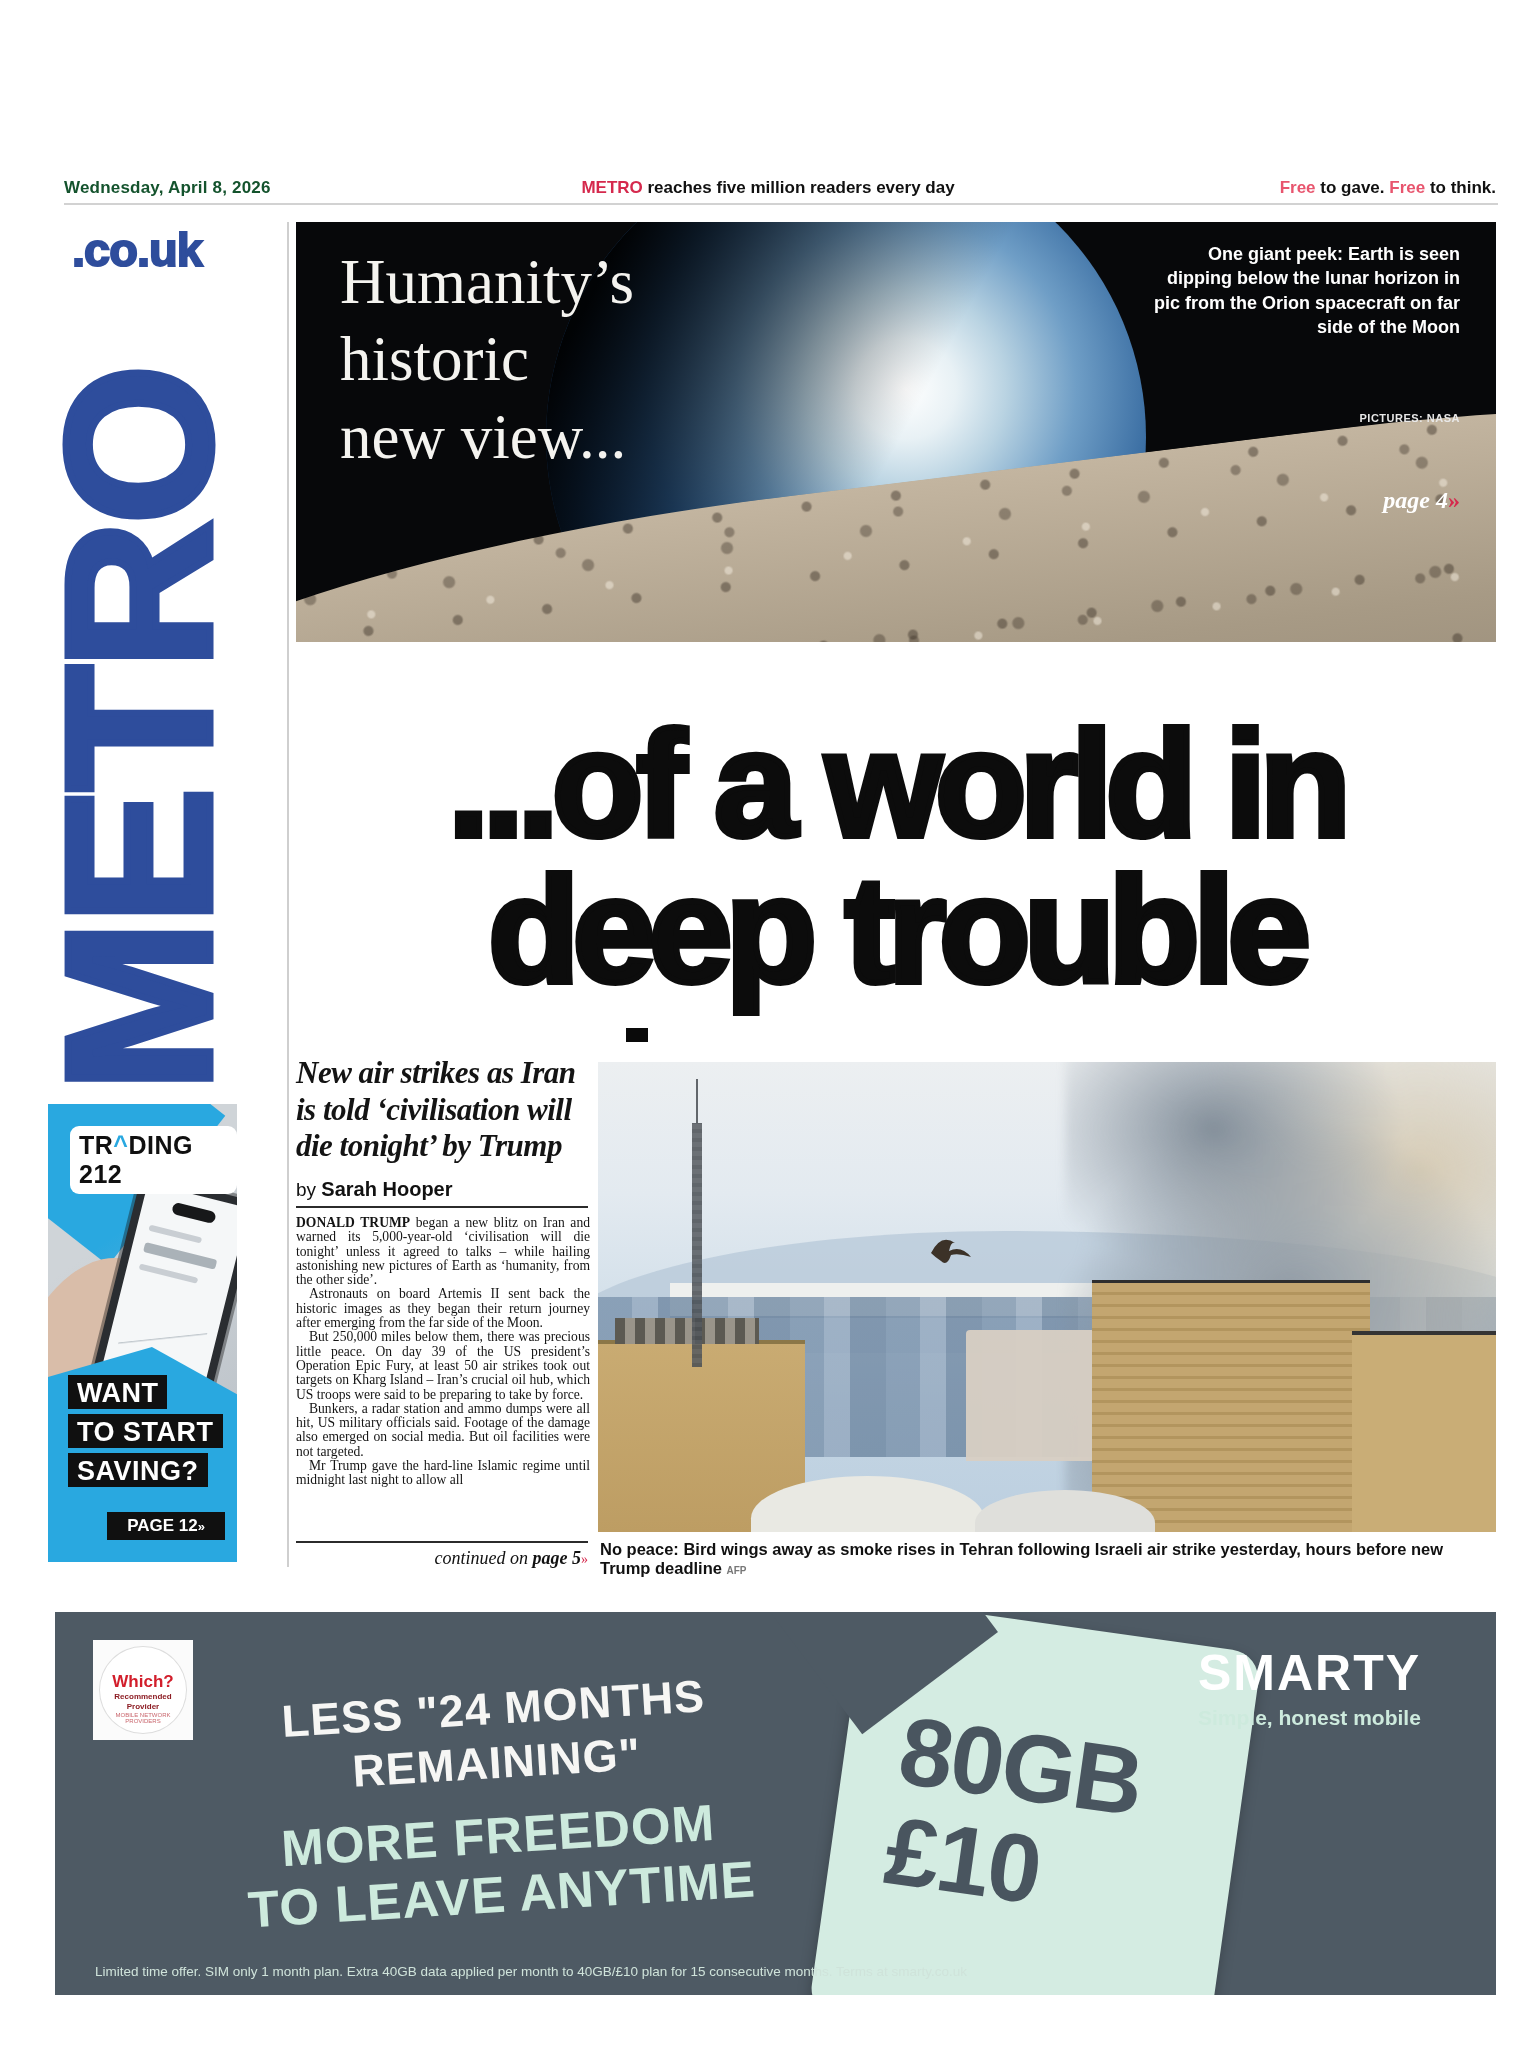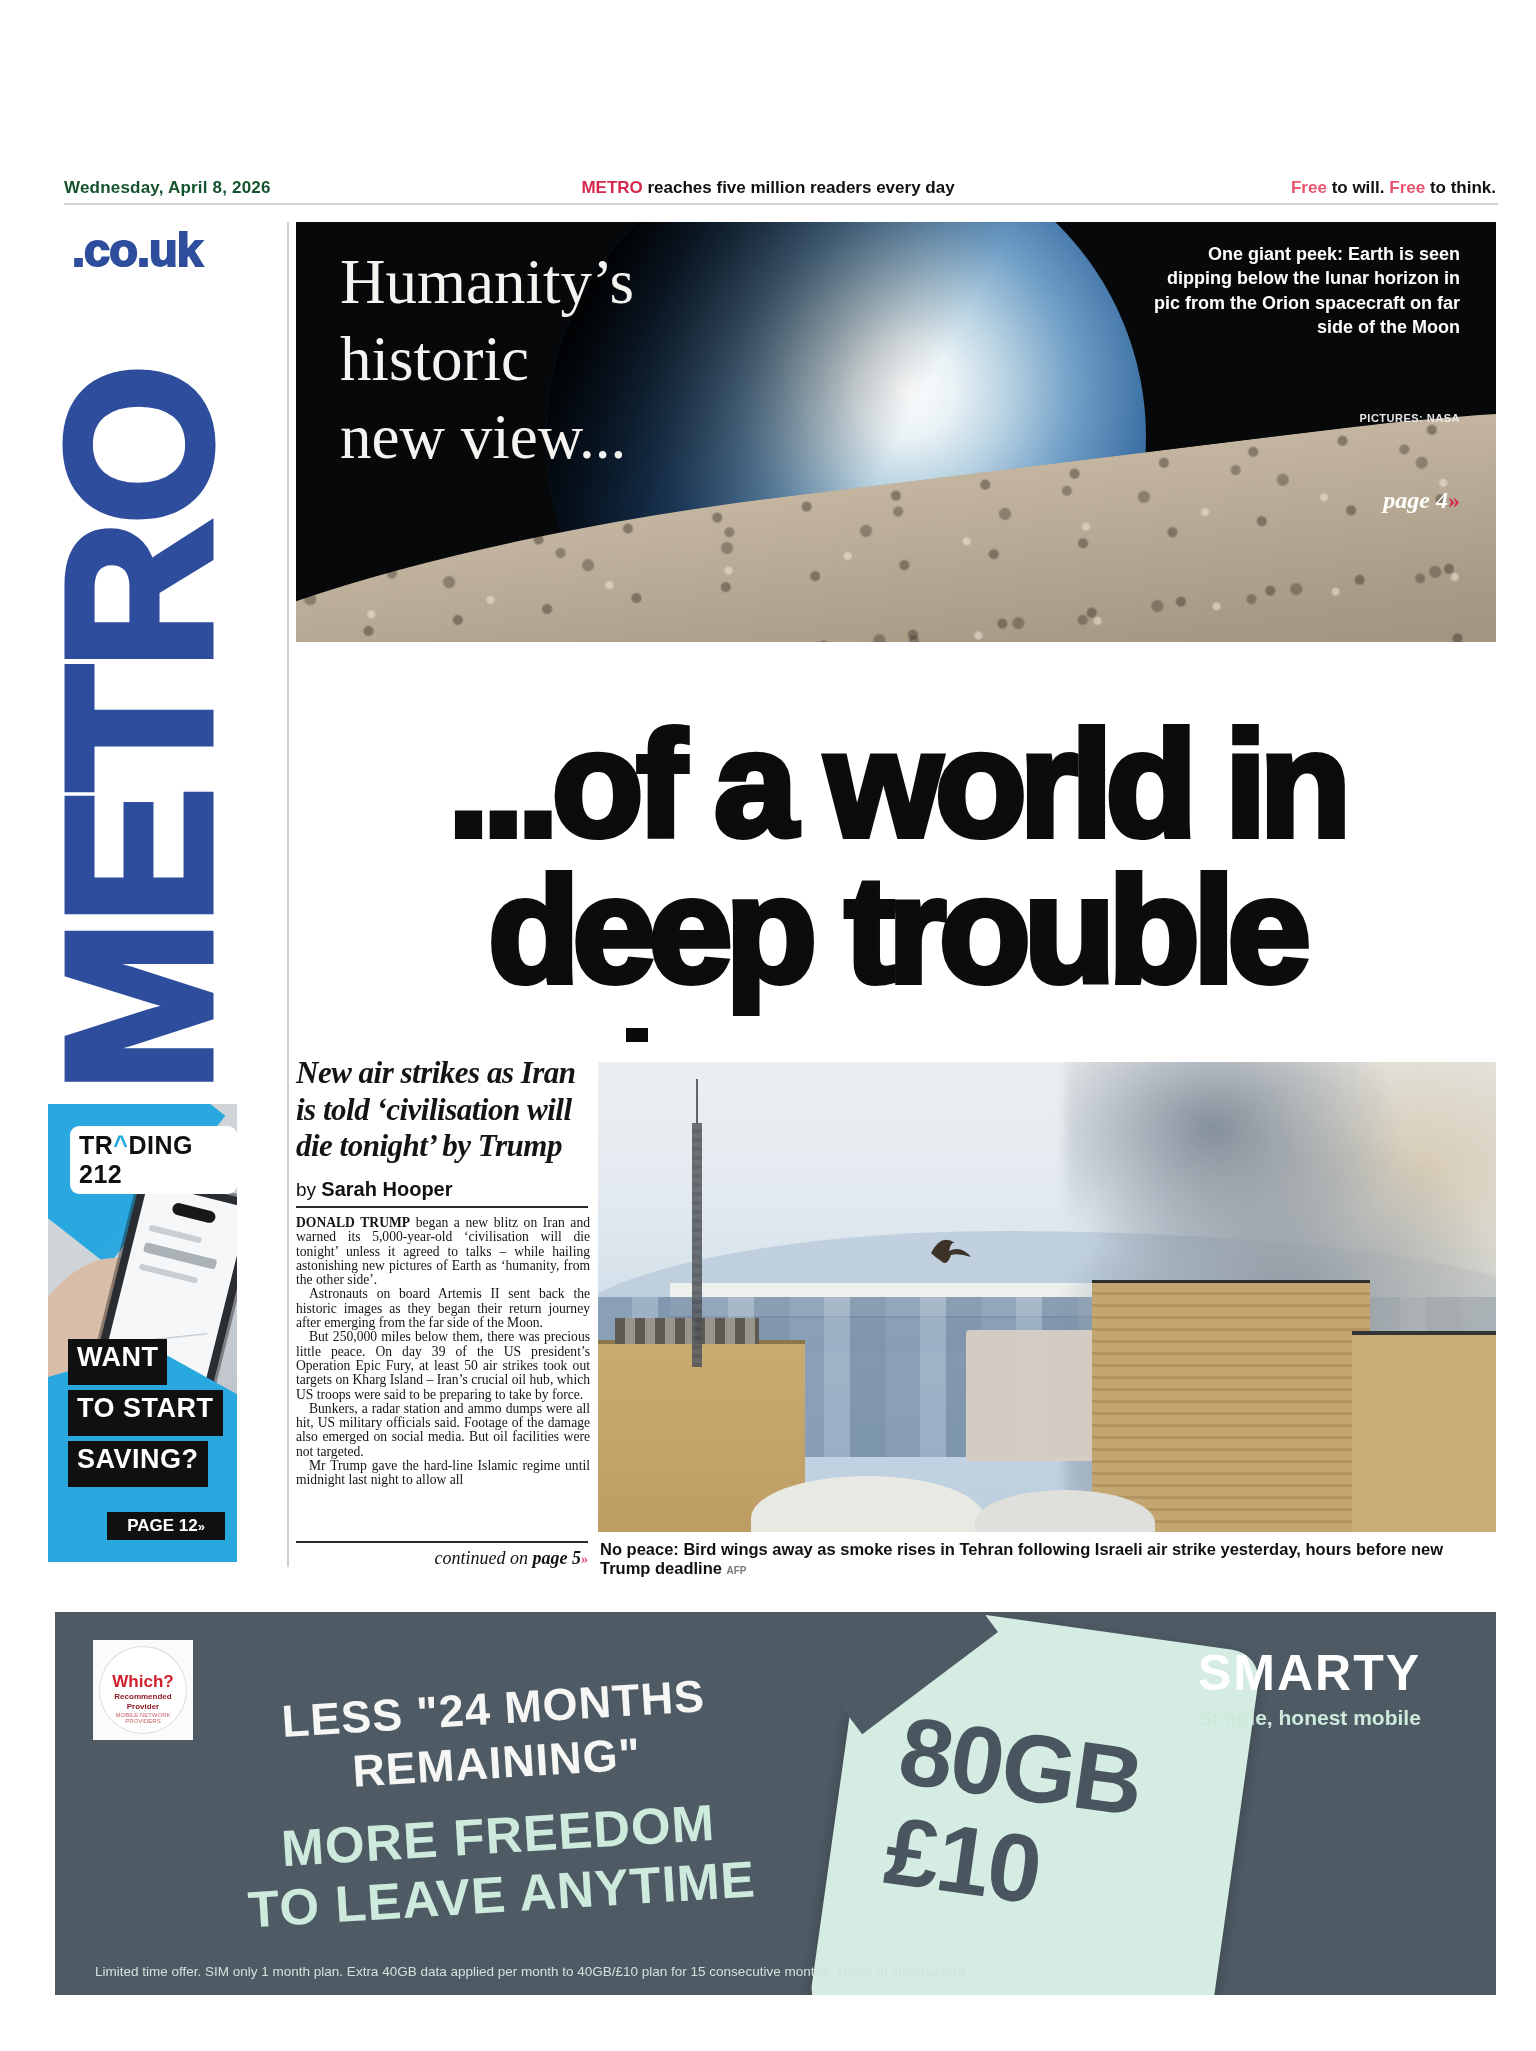--- a/index.html
+++ b/index.html
@@ -110,21 +110,21 @@
   .t212-chart{position:absolute;left:10px;top:118px;width:84px;height:60px;
     background:linear-gradient(160deg,rgba(0,0,0,0) 48%,rgba(160,170,178,.6) 49%,rgba(0,0,0,0) 51%);}
   .t212-btn{position:absolute;left:14px;top:185px;width:76px;height:18px;background:#29a8e0;border-radius:9px;}
   .t212-logo{position:absolute;left:22px;top:22px;background:#ffffff;padding:5px 9px;border-radius:9px;
     font-size:25px;font-weight:bold;color:#101010;letter-spacing:.5px;}
   .t212-logo .caret{color:#29a8e0;}
   .t212-bottom{position:absolute;left:0;bottom:0;width:100%;height:215px;background:#29a8e0;
     clip-path:polygon(0 14%,55% 0,100% 22%,100% 100%,0 100%);}
   .t212-chipwrap{position:absolute;left:20px;bottom:70px;}
   .t212-chip{display:table;background:#101010;color:#ffffff;font-weight:bold;font-size:27px;letter-spacing:.5px;
-    padding:3px 9px 12px;margin-bottom:5px;}
+    padding:3px 9px 0;margin-bottom:5px;}
   .t212-page{position:absolute;right:12px;bottom:22px;background:#101010;color:#ffffff;font-weight:bold;font-size:17px;padding:4px 20px;}
   .t212-page .arrow{font-size:13px;}
 
   
   .smarty{position:absolute;left:55px;top:1612px;width:1441px;height:383px;background:#4e5a64;overflow:hidden;}
   .sm-badge-box{position:absolute;left:38px;top:28px;width:100px;height:100px;background:#fbfbfb;}
   .sm-badge{position:absolute;left:6px;top:6px;width:88px;height:88px;border-radius:50%;background:#ffffff;
     box-shadow:0 0 0 1px #ddd inset;text-align:center;}
   .sm-badge .w{color:#d21e2b;font-weight:bold;font-size:17px;margin-top:26px;}
   .sm-badge .sub{color:#8d1d24;font-weight:bold;font-size:8px;line-height:1.2;}
@@ -145,21 +145,21 @@
 </head>
 <body>
 
 <div id="page">
 
   <div class="topbar-date">Wednesday, April 8, 2026</div>
   <div class="topbar-center">
     <span class="brand">METRO</span><span> reaches five million readers every day</span>
   </div>
   <div class="topbar-right">
-    <span class="free">Free</span><span> to will. </span><span class="free">Free</span><span> to think.</span>
+    <span class="free">Free</span><span> to gave. </span><span class="free">Free</span><span> to think.</span>
   </div>
   <div class="topbar-rule"></div>
 
   <div class="logo-couk">.co.uk</div>
   <div class="logo-vert">METRO</div>
   <div class="col-divider"></div>
 
   <div class="moon-wrap">
     <div class="earth"></div>
     <div class="moon-surface"></div>

